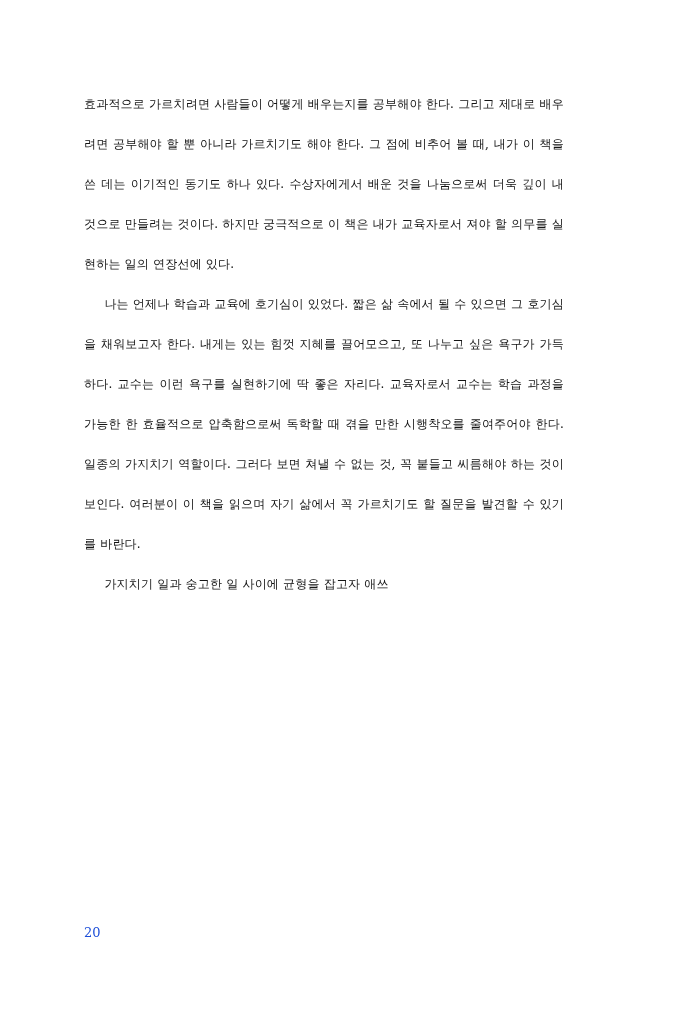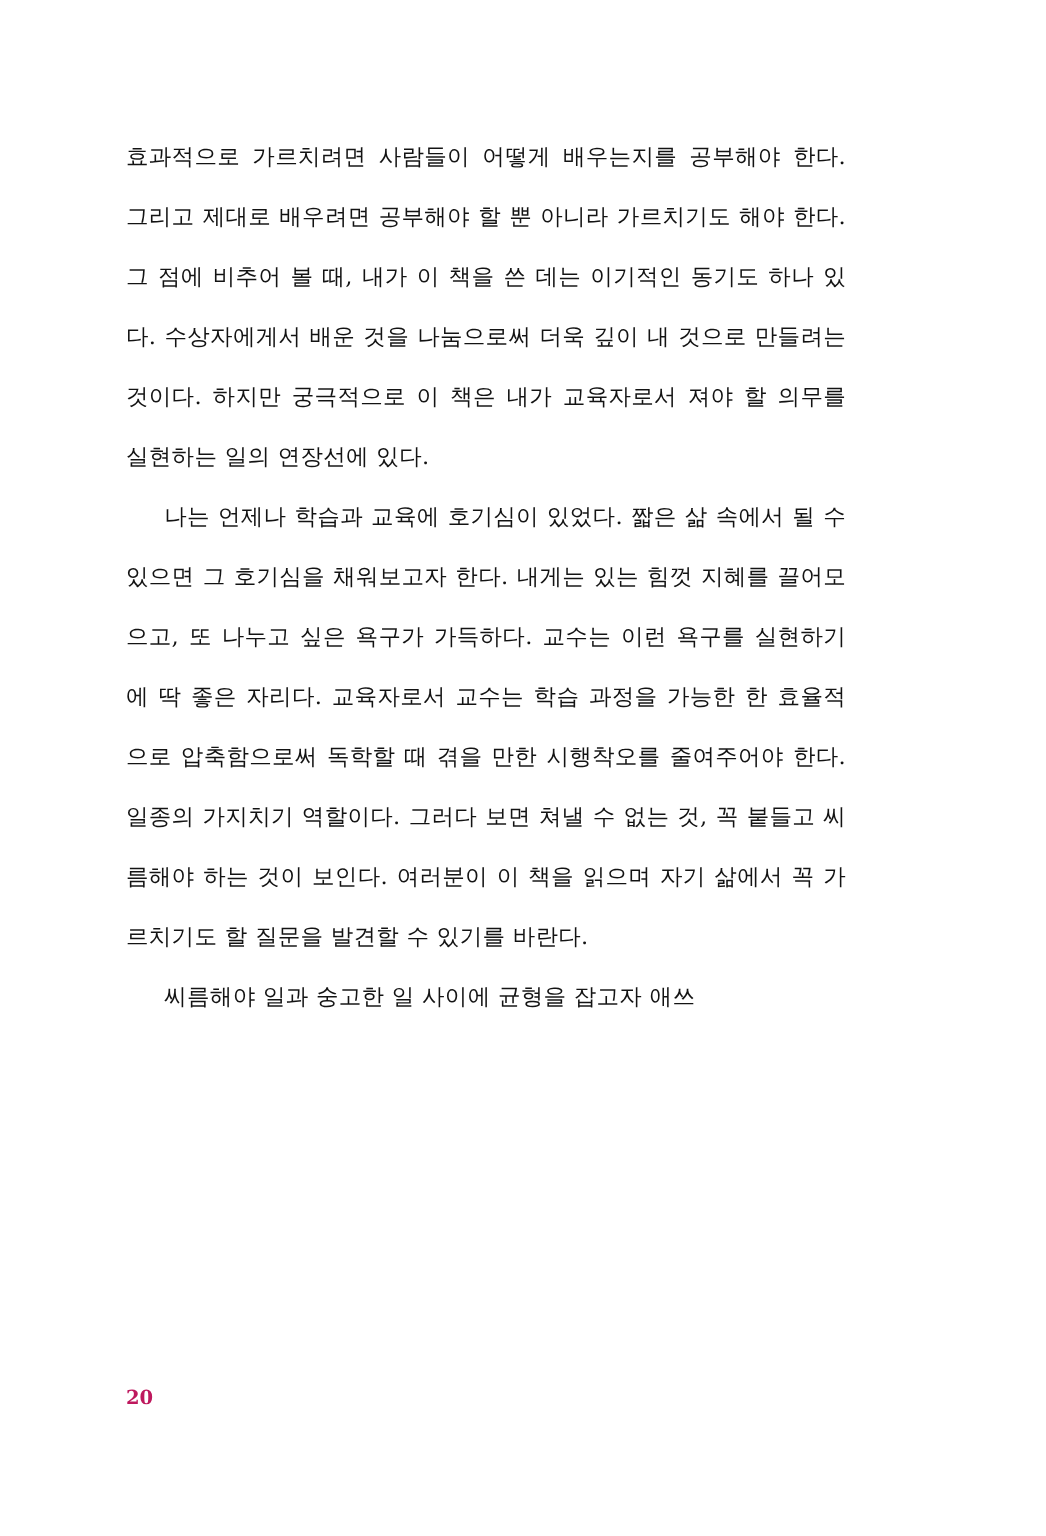--- a/index.html
+++ b/index.html
@@ -16,47 +16,46 @@
     font-family: "DejaVu Serif", "Liberation Serif", serif;
   }
   .text-block {
     position: absolute;
     left: 84px;
     top: 84px;
     width: 480px;
   }
   .para {
     margin: 0 0 0 0;
-    font-size: 15px;
+    font-size: 12px;
     line-height: 40px;
     color: #131313;
     text-align: justify;
     text-justify: inter-character;
     word-break: break-all;
     letter-spacing: 0.2px;
   }
   .para.indent {
     text-indent: 1.7em;
   }
   .page-number {
     position: absolute;
     left: 84px;
     top: 925px;
     font-size: 13px;
-    color: #be185d;
+    color: #1d4ed8;
     font-family: "DejaVu Serif", "Liberation Serif", serif;
-    font-weight: bold;
   }
 </style>
 </head>
 <body>
 
 <div class="page">
 
   <div class="text-block">
     <p class="para">효과적으로 가르치려면 사람들이 어떻게 배우는지를 공부해야 한다. 그리고 제대로 배우려면 공부해야 할 뿐 아니라 가르치기도 해야 한다. 그 점에 비추어 볼 때, 내가 이 책을 쓴 데는 이기적인 동기도 하나 있다. 수상자에게서 배운 것을 나눔으로써 더욱 깊이 내 것으로 만들려는 것이다. 하지만 궁극적으로 이 책은 내가 교육자로서 져야 할 의무를 실현하는 일의 연장선에 있다.</p>
     <p class="para indent">나는 언제나 학습과 교육에 호기심이 있었다. 짧은 삶 속에서 될 수 있으면 그 호기심을 채워보고자 한다. 내게는 있는 힘껏 지혜를 끌어모으고, 또 나누고 싶은 욕구가 가득하다. 교수는 이런 욕구를 실현하기에 딱 좋은 자리다. 교육자로서 교수는 학습 과정을 가능한 한 효율적으로 압축함으로써 독학할 때 겪을 만한 시행착오를 줄여주어야 한다. 일종의 가지치기 역할이다. 그러다 보면 쳐낼 수 없는 것, 꼭 붙들고 씨름해야 하는 것이 보인다. 여러분이 이 책을 읽으며 자기 삶에서 꼭 가르치기도 할 질문을 발견할 수 있기를 바란다.</p>
-    <p class="para indent">씨름해야 일과 숭고한 일 사이에 균형을 잡고자 애쓰</p>
+    <p class="para indent">가지치기 일과 숭고한 일 사이에 균형을 잡고자 애쓰</p>
   </div>
 
   <div class="page-number">20</div>
 
 </div>
 
 </body></html>

